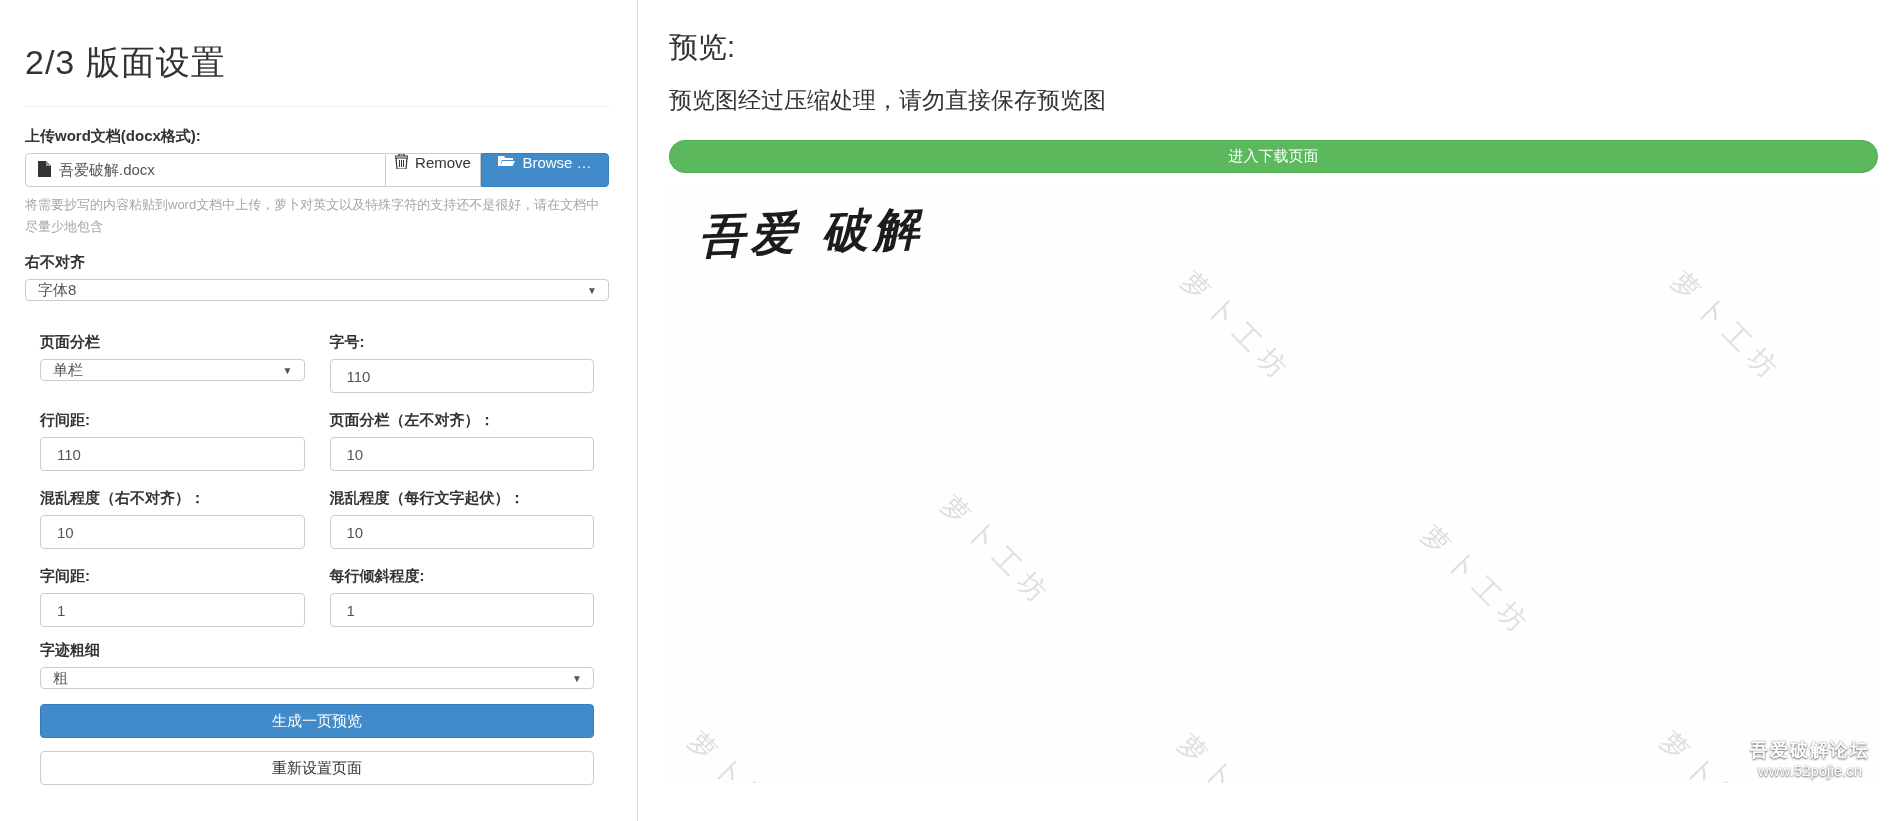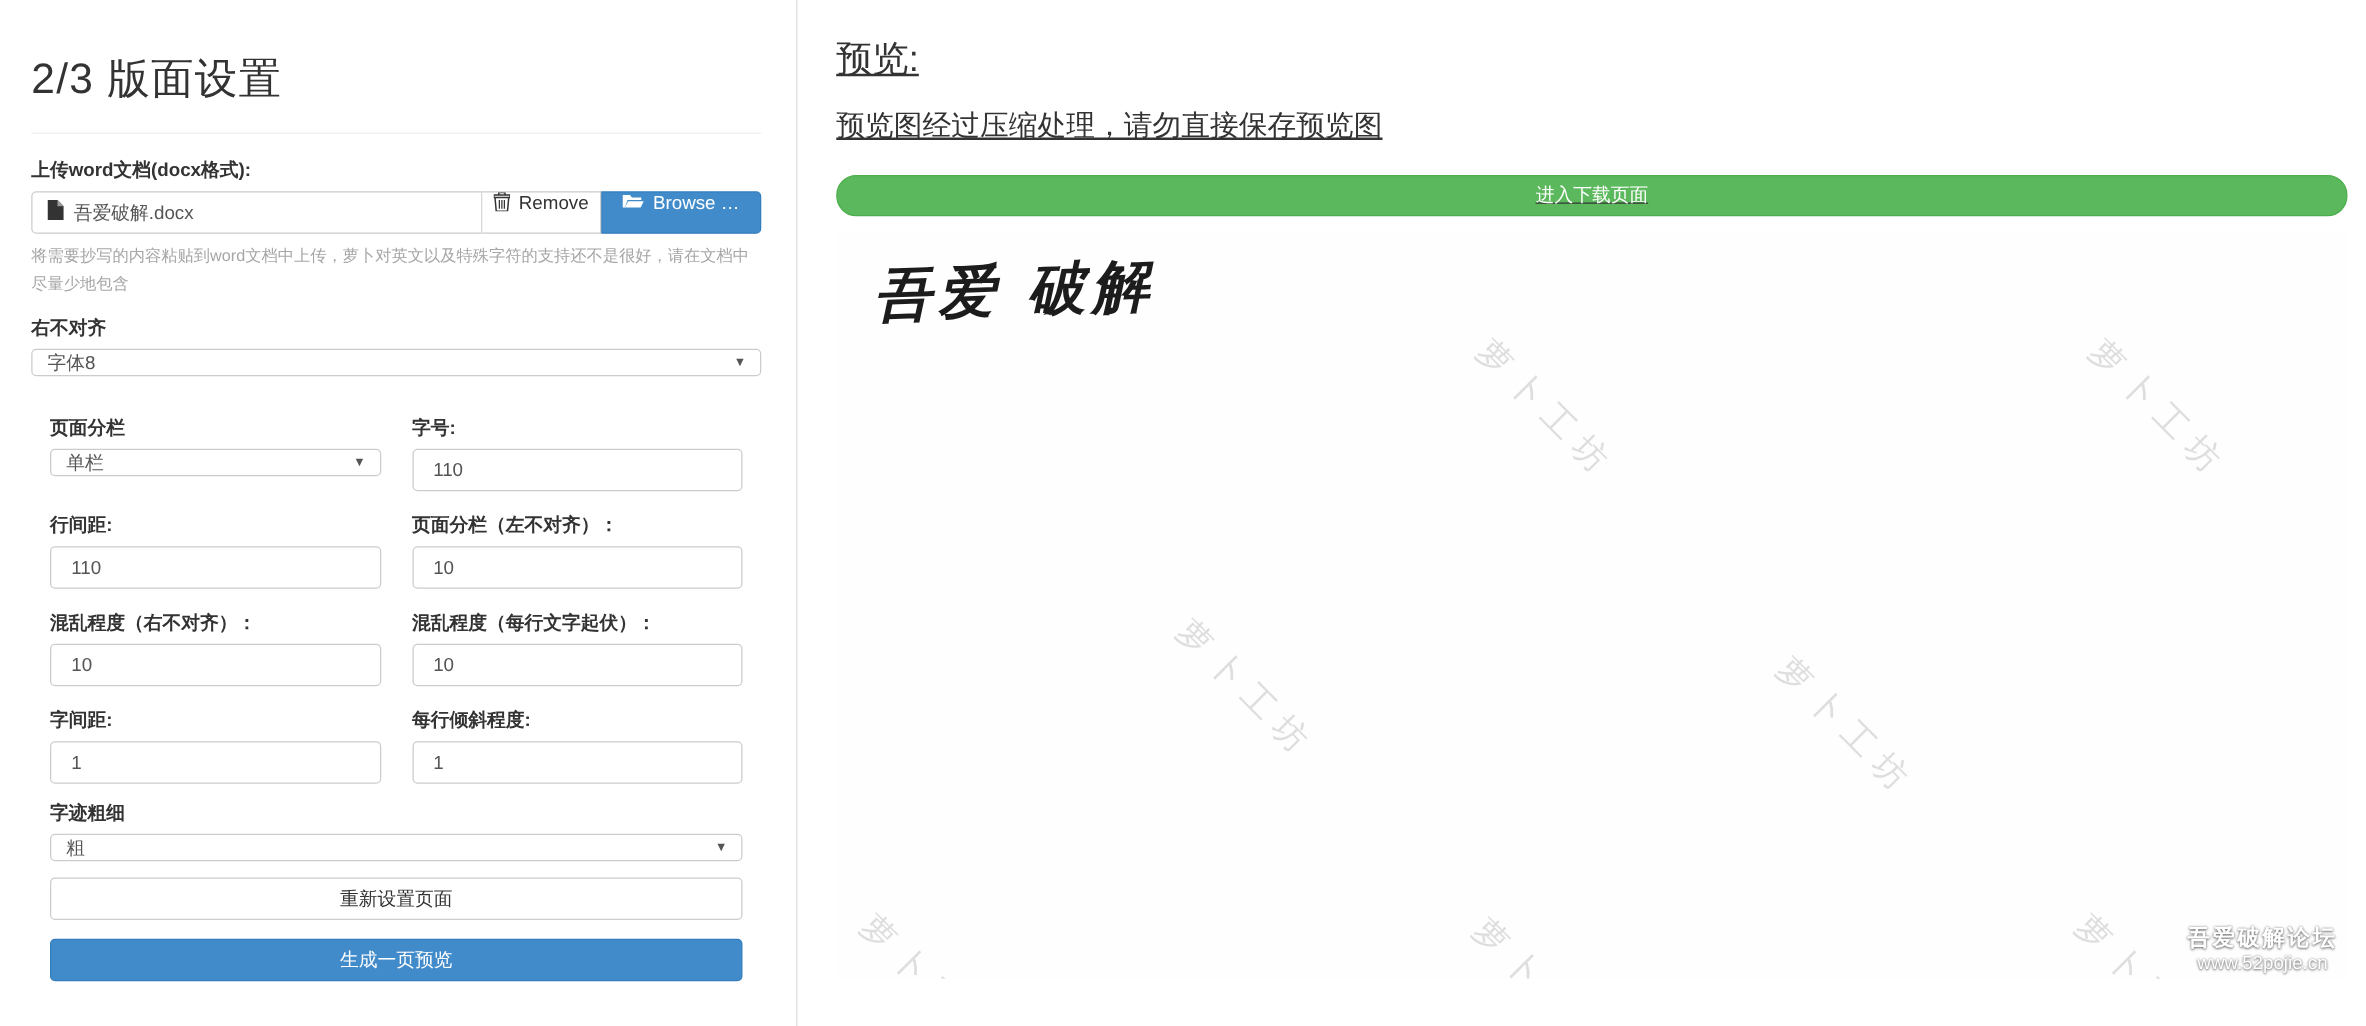--- a/index.html
+++ b/index.html
@@ -40,21 +40,21 @@
     padding:0 16px; font-size:15px; color:#555; outline:none;
     font-family:"Liberation Sans","DejaVu Sans",sans-serif; }
 
   .stack-btn { width:100%; height:34px; border-radius:4px; margin-top:13px;
     display:flex; align-items:center; justify-content:center; font-size:15px; }
   .btn-primary { background:#428bca; border:1px solid #357ebd; color:#fff; }
   .btn-default { background:#fff; border:1px solid #ccc; color:#333; }
 
   
   .right-panel { position:absolute; left:639px; top:0; right:0; bottom:0;
-    padding:0 15px 0 30px; background:#fff;text-decoration:underline; }
+    padding:0 15px 0 30px; background:#fff; }
   .preview-heading { margin-top:28px; font-size:29px; font-weight:400; color:#333; }
   .preview-notice { margin-top:17px; font-size:23px; font-weight:400; color:#333; }
   .btn-download { margin-top:24px; width:100%; height:33px; border-radius:16px;
     background:#5cb85c; border:1px solid #4cae4c; color:#fff; font-size:15px;
     display:flex; align-items:center; justify-content:center; cursor:pointer; }
 
   .preview-area { position:relative; margin-top:13px; height:597px; background:#fefefe;
     overflow:hidden; }
   .handwriting { position:absolute; left:30px; top:16px; font-size:46px; color:#1c1c1c;
     transform:rotate(-2deg); letter-spacing:5px; font-style:italic; font-weight:bold;
@@ -175,22 +175,22 @@
     </div>
 
     <div>
       <label class="form-label" style="margin-top:14px;">字迹粗细</label>
       <div class="select-box">
         <span>粗</span>
         <span class="caret">▼</span>
       </div>
     </div>
 
+    <button class="stack-btn btn-primary" style="margin-top:15px;">生成一页预览</button>
     <button class="stack-btn btn-default">重新设置页面</button>
-    <button class="stack-btn btn-primary" style="margin-top:15px;">生成一页预览</button>
 
   </div>
 </div>
 
 <div class="right-panel">
   <h3 class="preview-heading">预览:</h3>
   <div class="preview-notice">预览图经过压缩处理，请勿直接保存预览图</div>
   <button class="btn-download">进入下载页面</button>
 
   <div class="preview-area">

